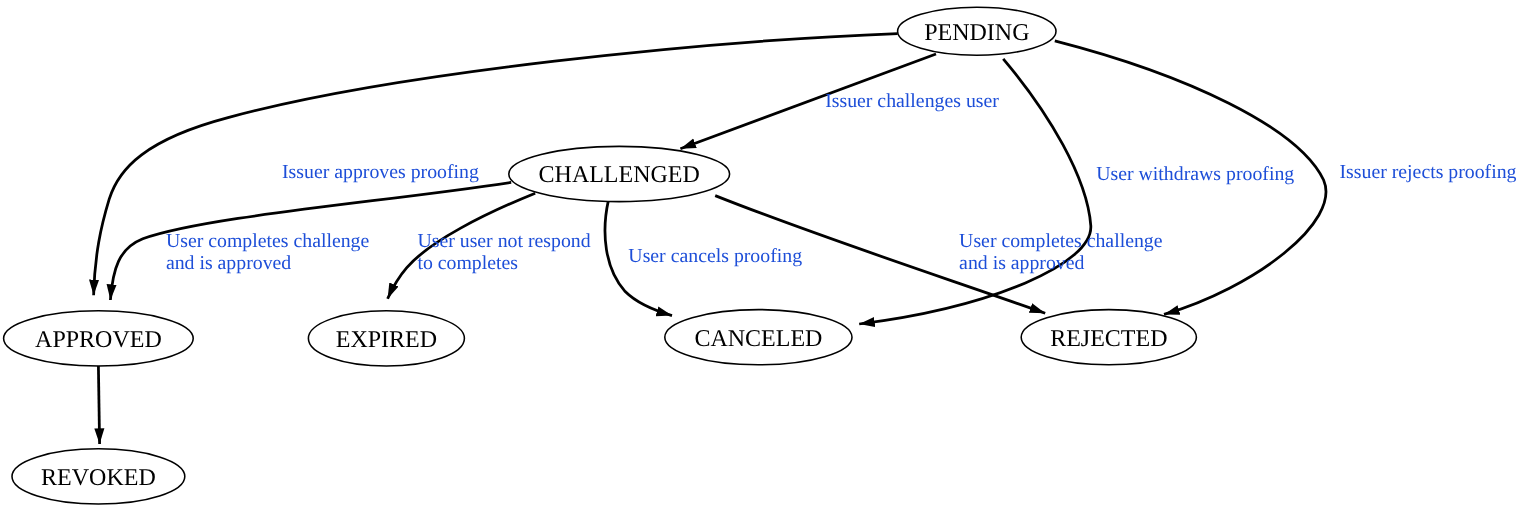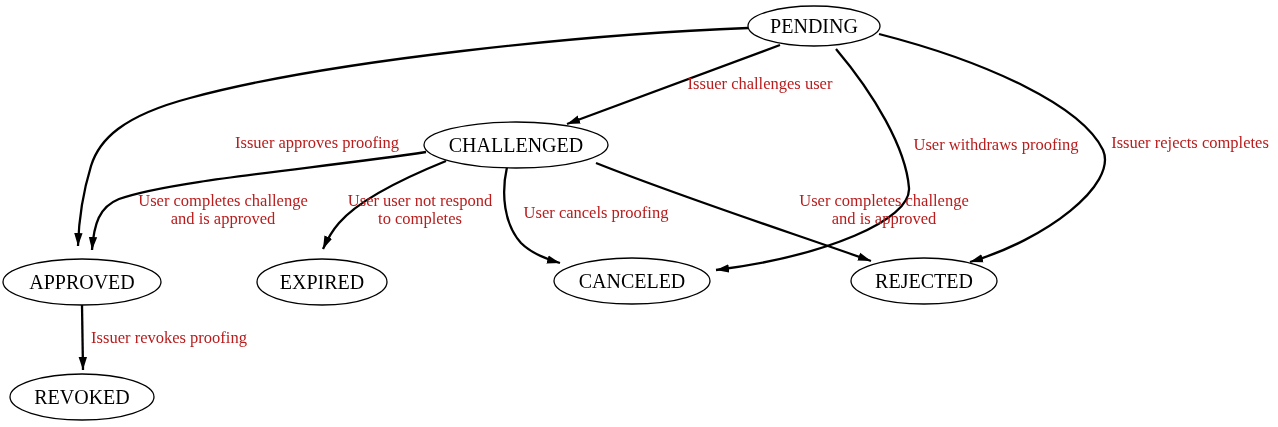--- a/index.html
+++ b/index.html
@@ -23,24 +23,24 @@
   }
   .node-text {
     font-family: "Liberation Serif", "DejaVu Serif", serif;
     font-size: 20px;
     fill: #000000;
   }
   .edge-label {
     position: absolute;
     transform: translateX(-50%);
     white-space: nowrap;
-    text-align: center;
+    text-align: left;
     font-size: 16.5px;
     line-height: 18px;
-    color: #b91c1c;
+    color: #1d4ed8;
   }
   .edge-label span { display: block; }
 </style>
 </head>
 <body>
 
 <div class="canvas">
 
   <svg width="1278" height="427" viewBox="0 0 1278 427">
     <defs>
@@ -103,21 +103,21 @@
 
   <div class="edge-label" style="left:317px; top:134px;">
     <span>Issuer approves proofing</span>
   </div>
 
   <div class="edge-label" style="left:996px; top:136px;">
     <span>User withdraws proofing</span>
   </div>
 
   <div class="edge-label" style="left:1190px; top:134px;">
-    <span>Issuer rejects completes</span>
+    <span>Issuer rejects proofing</span>
   </div>
 
   <div class="edge-label" style="left:223px; top:192px;">
     <span>User completes challenge</span>
     <span>and is approved</span>
   </div>
 
   <div class="edge-label" style="left:420px; top:192px;">
     <span>User user not respond</span>
     <span>to completes</span>
@@ -125,17 +125,14 @@
 
   <div class="edge-label" style="left:596px; top:204px;">
     <span>User cancels proofing</span>
   </div>
 
   <div class="edge-label" style="left:884px; top:192px;">
     <span>User completes challenge</span>
     <span>and is approved</span>
   </div>
 
-  <div class="edge-label" style="left:169px; top:329px;">
-    <span>Issuer revokes proofing</span>
-  </div>
 
 </div>
 
 </body></html>

